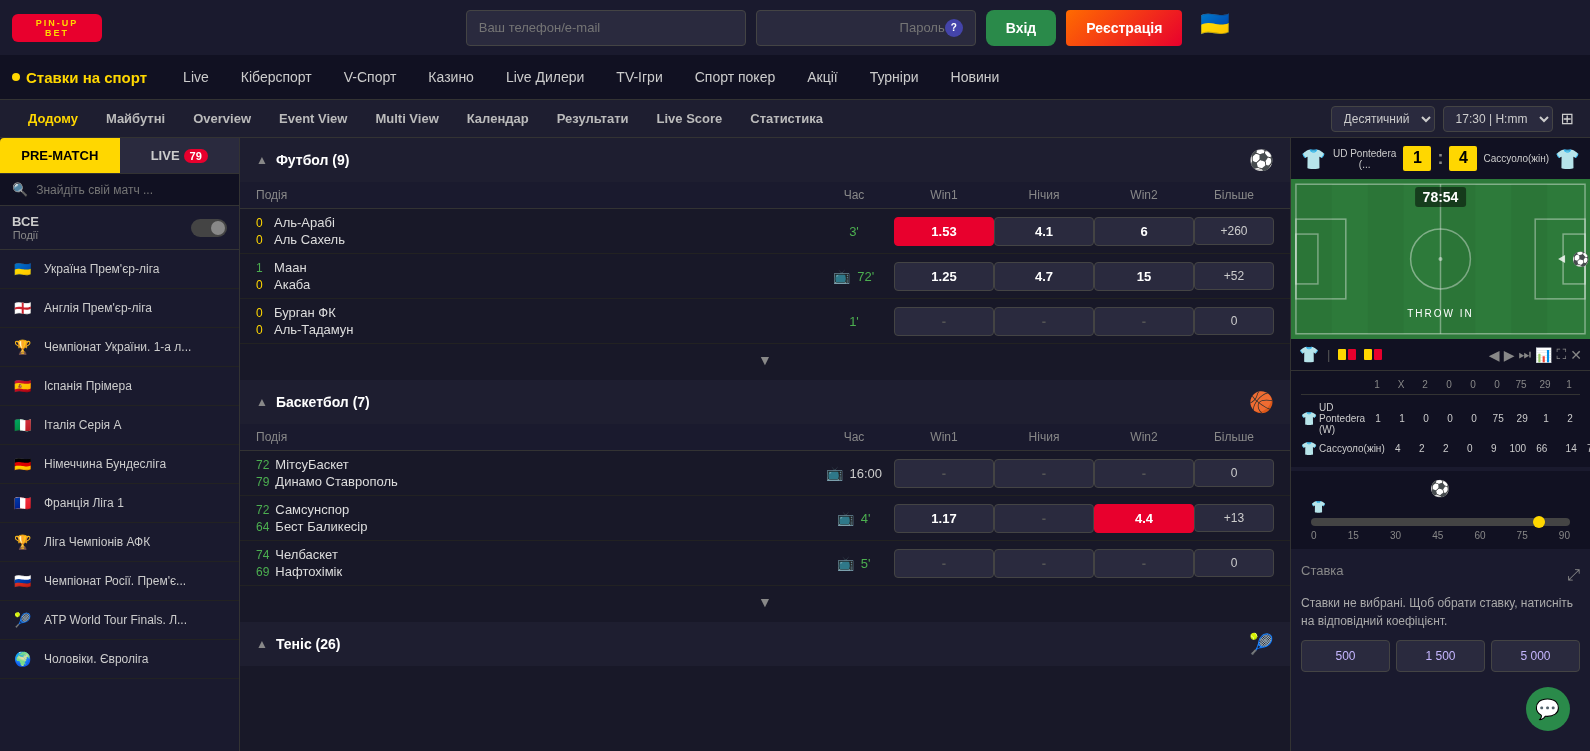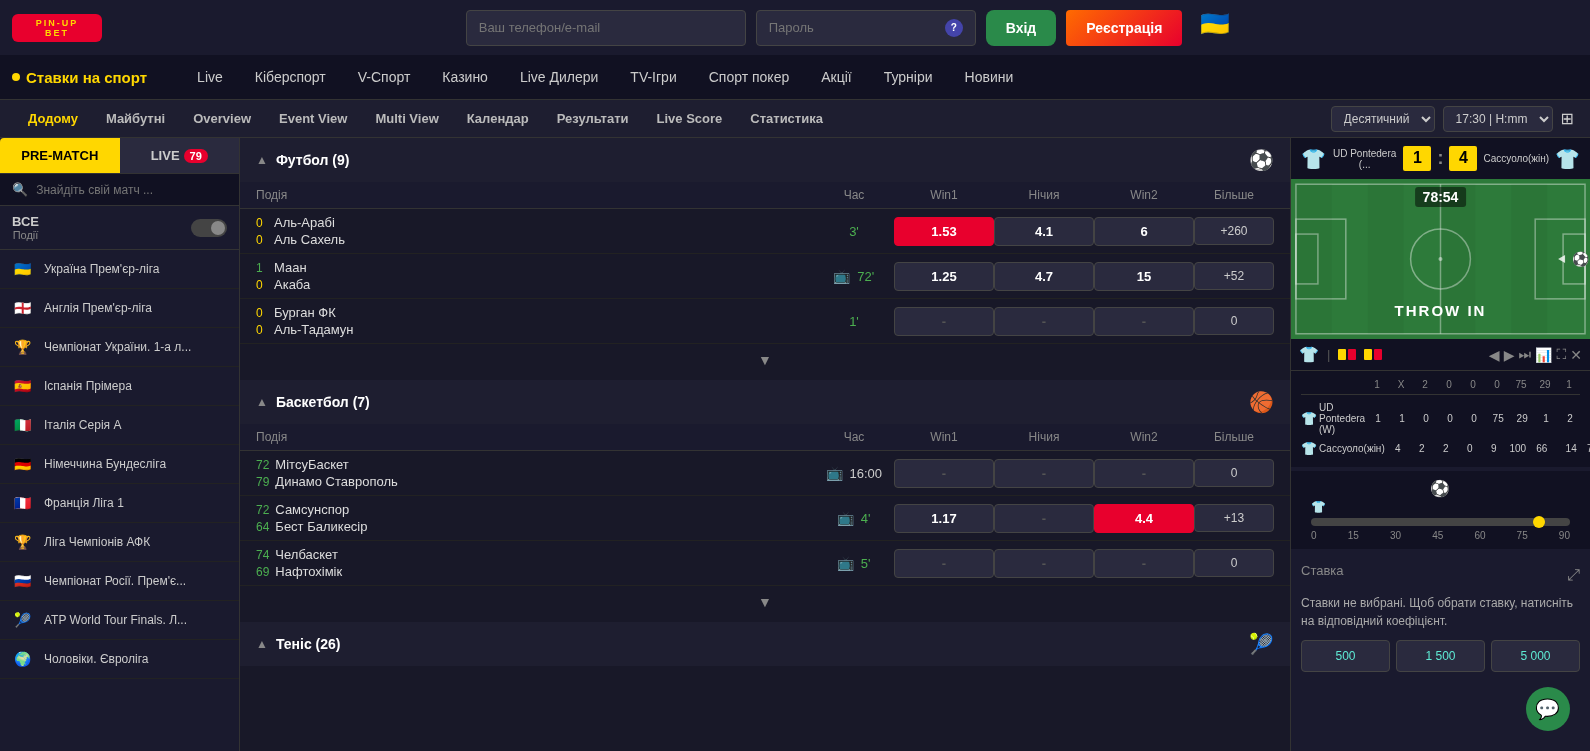--- a/index.html
+++ b/index.html
@@ -11,21 +11,21 @@
     .logo span { display: block; font-size: 9px; font-style: normal; letter-spacing: 2px; color: #ffd700; }
     .header-inputs { display: flex; gap: 10px; flex: 1; justify-content: center; }
     .header-input { background: #2a2a3e; border: 1px solid #444; border-radius: 4px; padding: 8px 12px; color: #999; font-size: 13px; width: 280px; }
     .header-input-pass { background: #2a2a3e; border: 1px solid #444; border-radius: 4px; padding: 8px 12px; color: #999; font-size: 13px; width: 220px; display: flex; align-items: center; justify-content: space-between; }
     .btn-login { background: #2a8a4a; border: none; border-radius: 8px; color: #fff; padding: 8px 20px; cursor: pointer; font-size: 14px; font-weight: bold; }
     .btn-register { background: linear-gradient(135deg, #ff6b00, #e8002d); border: none; border-radius: 4px; color: #fff; padding: 8px 20px; cursor: pointer; font-size: 14px; font-weight: bold; }
     .flag { font-size: 24px; margin-left: 8px; }
 
     
     .nav { background: #111122; display: flex; align-items: center; padding: 0 12px; height: 45px; gap: 4px; border-bottom: 1px solid #333; }
-    .nav-brand { color: #ffd700; font-weight: bold; font-size: 15px; display: flex; align-items: center; gap: 6px; margin-right: 32px; justify-content: flex-end; }
+    .nav-brand { color: #ffd700; font-weight: bold; font-size: 15px; display: flex; align-items: center; gap: 6px; margin-right: 18px; justify-content: flex-end; }
     .nav-dot { width: 8px; height: 8px; background: #ffd700; border-radius: 50%; }
     .nav-item { color: #ccc; padding: 10px 14px; cursor: pointer; font-size: 14px; white-space: nowrap; }
 
     
     .subnav { background: #1e1e30; display: flex; align-items: center; padding: 0 16px; height: 38px; gap: 4px; border-bottom: 1px solid #333; }
     .subnav-item { color: #bbb; padding: 6px 12px; cursor: pointer; font-size: 13px; white-space: nowrap; font-weight: bold; }
     .subnav-home { color: #ffd700; cursor: pointer; }
     .subnav-right { margin-left: auto; display: flex; gap: 8px; align-items: center; }
     .format-select { background: #2a2a3e; border: 1px solid #444; color: #ccc; padding: 4px 8px; border-radius: 4px; font-size: 12px; cursor: pointer; }
     .grid-icon { color: #ccc; cursor: pointer; font-size: 16px; }
@@ -77,32 +77,32 @@
     
     .right-panel { width: 300px; background: #1a1a2e; border-left: 1px solid #333; flex-shrink: 0; overflow-y: auto; }
 
     
     .live-match-header { display: flex; align-items: center; padding: 8px 10px; background: #111122; gap: 6px; }
     .team-shirt { font-size: 20px; }
     .live-team-name { color: #ccc; font-size: 11px; flex: 1; text-align: center; }
 
     .field-container { position: relative; background: #2d7a3a; width: 100%; height: 160px; overflow: hidden; }
     .field-time { position: absolute; top: 8px; left: 50%; transform: translateX(-50%); color: #fff; font-size: 14px; font-weight: bold; background: rgba(0,0,0,0.5); padding: 2px 8px; border-radius: 3px; }
-    .throw-in-label { position: absolute; bottom: 20px; left: 50%; transform: translateX(-50%); color: #fff; font-size: 15px; font-weight: bold; letter-spacing: 2px; }
+    .throw-in-label { position: absolute; bottom: 20px; left: 50%; transform: translateX(-50%); color: #fff; font-size: 10px; font-weight: normal; letter-spacing: 2px; }
 
     .match-stats { padding: 8px 10px; background: #111122; font-size: 11px; }
 
     .timeline-section { padding: 8px 10px; background: #111122; margin-top: 4px; }
     .timeline-ball { font-size: 16px; text-align: center; margin-bottom: 6px; }
 
     .bet-section { padding: 10px; background: #1a1a2e; margin-top: 4px; }
     .bet-title { color: #888; font-size: 13px; margin-bottom: 8px; }
     .bet-text { color: #aaa; font-size: 12px; line-height: 1.5; }
     .bet-amounts { display: flex; gap: 6px; margin-top: 10px; }
-    .bet-amount-btn { flex: 1; background: #2a2a3e; border: 1px solid #444; border-radius: 4px; color: #5eead4; padding: 8px; text-align: center; cursor: pointer; font-size: 12px; }
+    .bet-amount-btn { flex: 1; background: #2a2a3e; border: 1px solid #444; border-radius: 4px; color: #c4b5fd; padding: 8px; text-align: center; cursor: pointer; font-size: 12px; }
     .card-y { width: 8px; height: 11px; background: #ffd700; border-radius: 1px; display: inline-block; }
     .card-r { width: 8px; height: 11px; background: #e8002d; border-radius: 1px; display: inline-block; }
 
     .right-panel-icons { display: flex; gap: 4px; align-items: center; margin-left: auto; }
     .r-icon { color: #888; cursor: pointer; font-size: 14px; }
 
     .info-icon { color: #4444aa; background: #4444aa; border-radius: 50%; width: 18px; height: 18px; display: inline-flex; align-items: center; justify-content: center; color: #fff; font-size: 10px; font-weight: bold; cursor: pointer; }
 
     .field-svg { width: 100%; height: 100%; }
 
@@ -115,21 +115,21 @@
 <body>
 
 <div class="header">
   <div class="logo">
     <span>PIN-UP</span>
     <span>BET</span>
   </div>
   <div class="header-inputs">
     <input class="header-input" placeholder="Ваш телефон/e-mail" style="">
     <div class="header-input-pass">
-      <input style="background: transparent; border: none; color: rgb(153, 153, 153); outline: none; font-size: 13px; flex: 1 1 0%;" type="password" placeholder="Пароль">
+      <input style="background: transparent; border: none; color: rgb(153, 153, 153); outline: none; font-size: 13px; flex: 1 1 0%; text-align: right;" type="password" placeholder="Пароль">
       <div class="info-icon">?</div>
     </div>
     <button class="btn-login">Вхід</button>
     <button class="btn-register">Реєстрація</button>
     <span class="flag">🇺🇦</span>
   </div>
 </div>
 
 <div class="nav">
   <div class="nav-brand">

